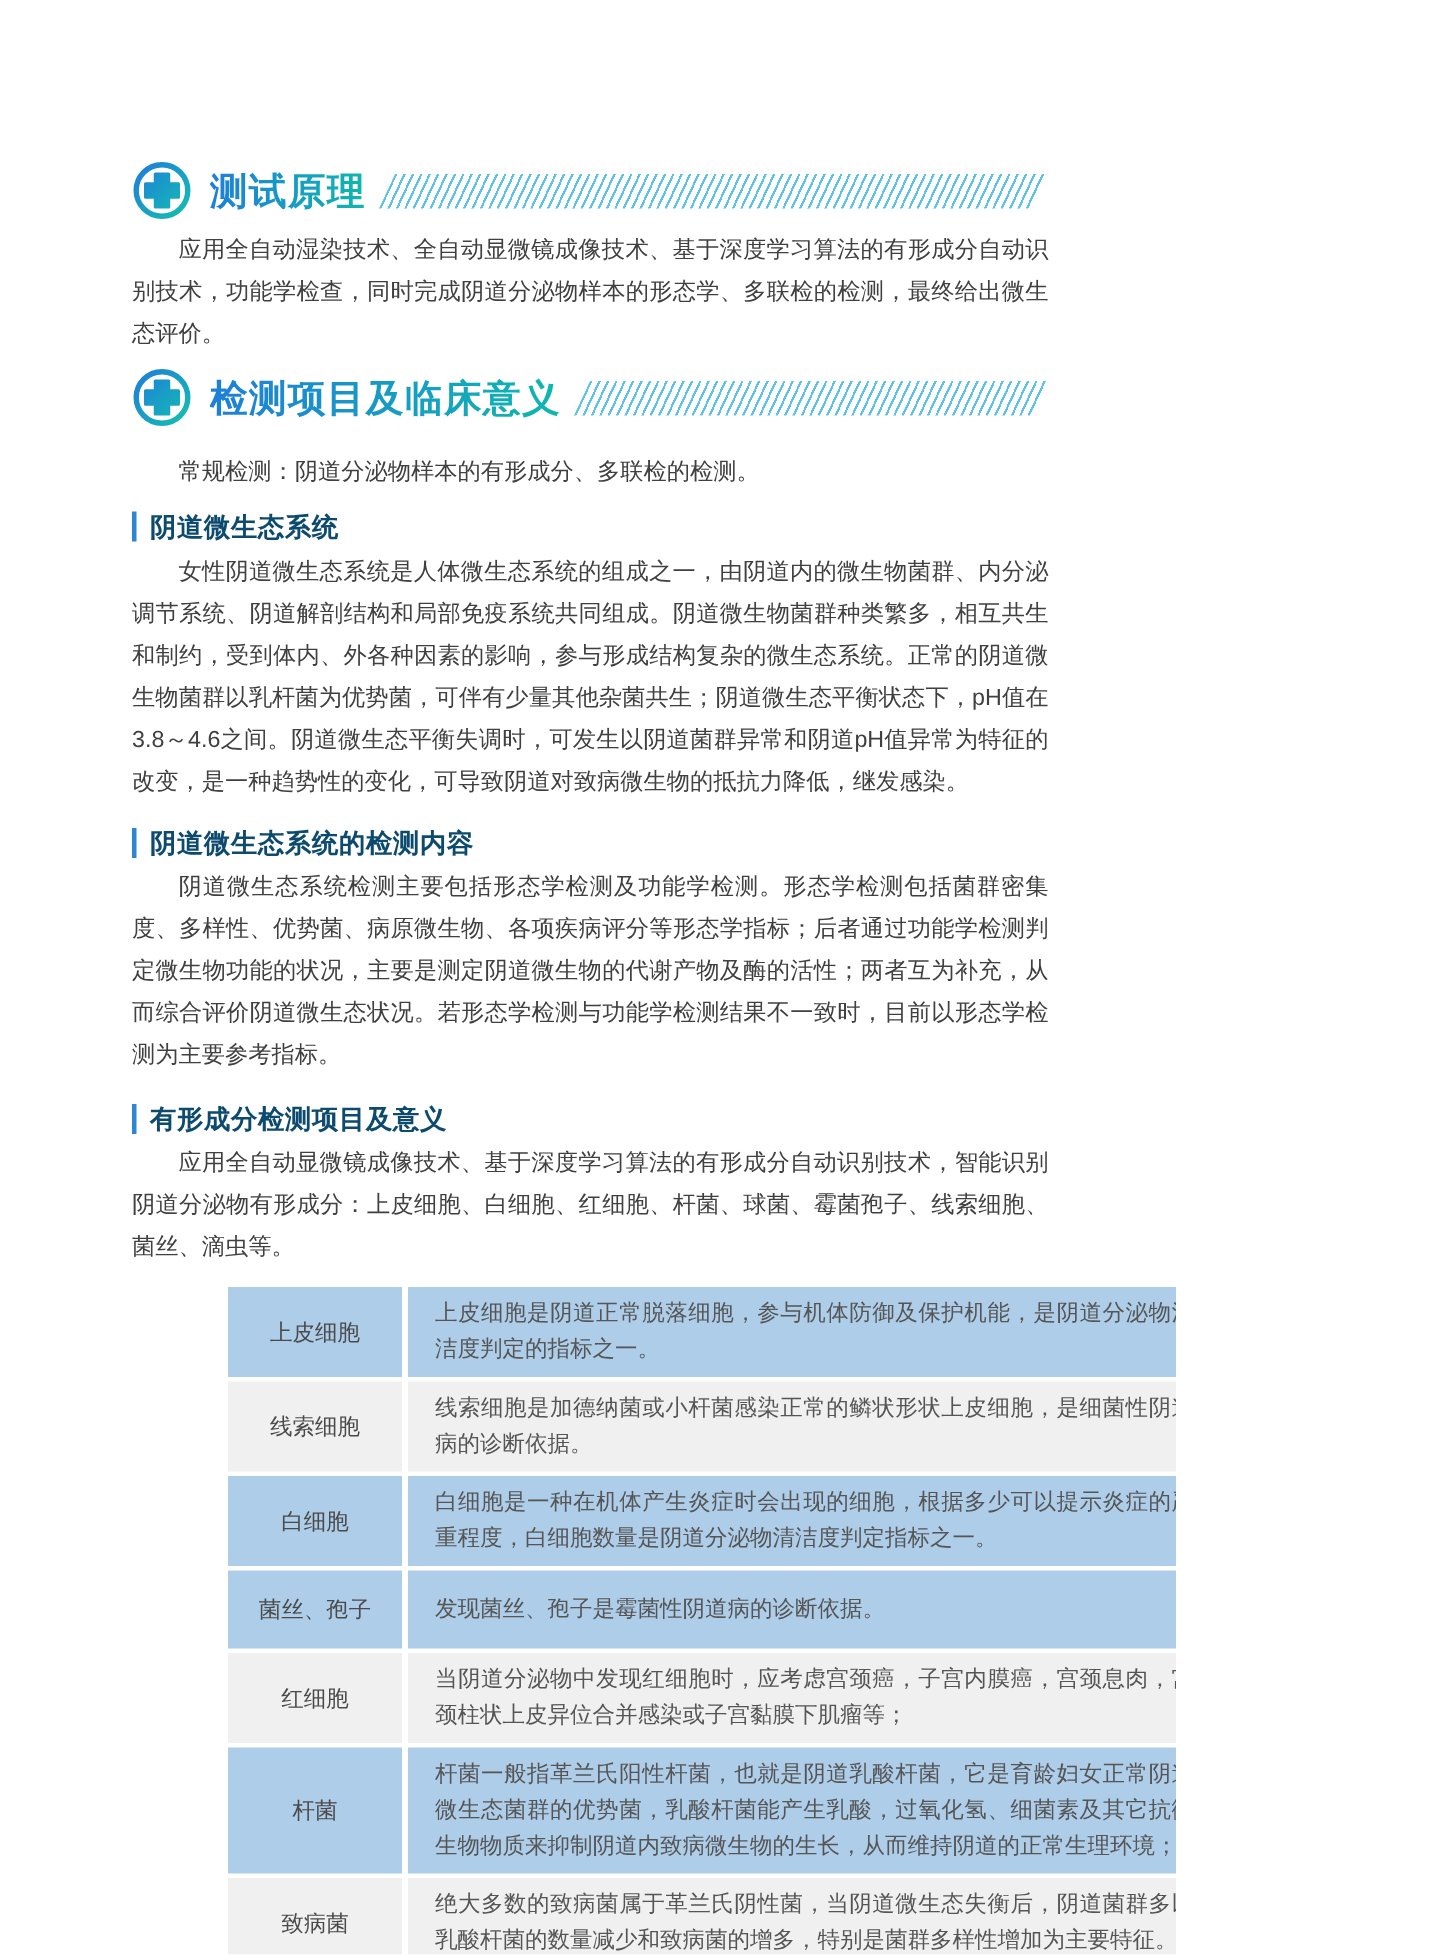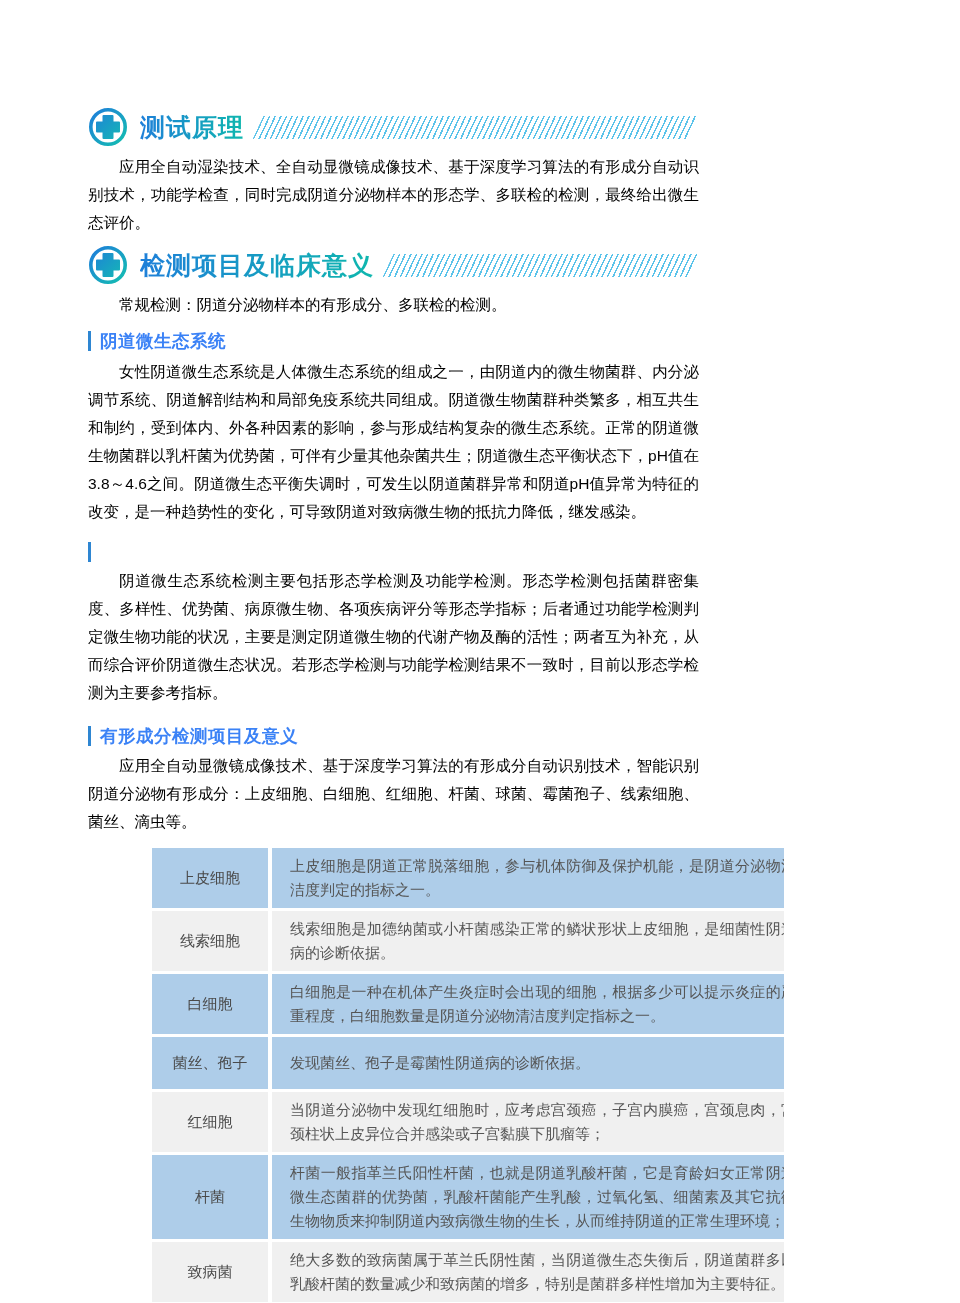--- a/index.html
+++ b/index.html
@@ -37,44 +37,44 @@
     flex: 1;
     height: 23px;
     margin-right: 6px;
     background: repeating-linear-gradient(90deg, #5BC3EA 0 1.6px, transparent 1.6px 5.6px);
     transform: skewX(-25deg);
   }
   
   .body-text {
     font-size: 15.5px;
     line-height: 28px;
-    color: #000000;
+    color: #404040;
     text-align: justify;
     text-indent: 2em;
   }
   .mt6 { margin-top: 6px; }
   .sec2 { margin-top: 8px; }
-  .p2 { margin-top: 6px; }
+  .p2 { margin-top: 16px; }
   
   .subheading {
     display: flex;
     align-items: center;
     height: 24px;
   }
   .subheading .bar {
     width: 3px;
     height: 20px;
     background: #2E86D2;
     margin-right: 9px;
     flex: 0 0 auto;
   }
   .subheading .subheading-text {
     font-size: 17.5px;
     font-weight: bold;
-    color: #3b82f6;
+    color: #0c4a6e;
     letter-spacing: 0.5px;
   }
   .sub1 { margin-top: 10px; }
   .sub1-para { margin-top: 5px; }
   .sub2 { margin-top: 14px; }
   .sub2-para { margin-top: 4px; font-family: Liberation Mono, monospace; }
   .sub3 { margin-top: 16px; }
   .sub3-para { margin-top: 4px; }
   
   .info-table {
@@ -177,20 +177,21 @@
     <p class="body-text p2">常规检测：阴道分泌物样本的有形成分、多联检的检测。</p>
 
     <div class="subheading sub1">
       <span class="bar"></span>
       <span class="subheading-text">阴道微生态系统</span>
     </div>
     <p class="body-text sub1-para">女性阴道微生态系统是人体微生态系统的组成之一，由阴道内的微生物菌群、内分泌调节系统、阴道解剖结构和局部免疫系统共同组成。阴道微生物菌群种类繁多，相互共生和制约，受到体内、外各种因素的影响，参与形成结构复杂的微生态系统。正常的阴道微生物菌群以乳杆菌为优势菌，可伴有少量其他杂菌共生；阴道微生态平衡状态下，pH值在3.8～4.6之间。阴道微生态平衡失调时，可发生以阴道菌群异常和阴道pH值异常为特征的改变，是一种趋势性的变化，可导致阴道对致病微生物的抵抗力降低，继发感染。</p>
 
     <div class="subheading sub2">
       <span class="bar"></span>
+      <span class="subheading-text">阴道微生态系统的检测内容</span>
     </div>
     <p class="body-text sub2-para">阴道微生态系统检测主要包括形态学检测及功能学检测。形态学检测包括菌群密集度、多样性、优势菌、病原微生物、各项疾病评分等形态学指标；后者通过功能学检测判定微生物功能的状况，主要是测定阴道微生物的代谢产物及酶的活性；两者互为补充，从而综合评价阴道微生态状况。若形态学检测与功能学检测结果不一致时，目前以形态学检测为主要参考指标。</p>
 
     <div class="subheading sub3">
       <span class="bar"></span>
       <span class="subheading-text">有形成分检测项目及意义</span>
     </div>
     <p class="body-text sub3-para">应用全自动显微镜成像技术、基于深度学习算法的有形成分自动识别技术，智能识别阴道分泌物有形成分：上皮细胞、白细胞、红细胞、杆菌、球菌、霉菌孢子、线索细胞、菌丝、滴虫等。</p>
 
     <div class="info-table">

